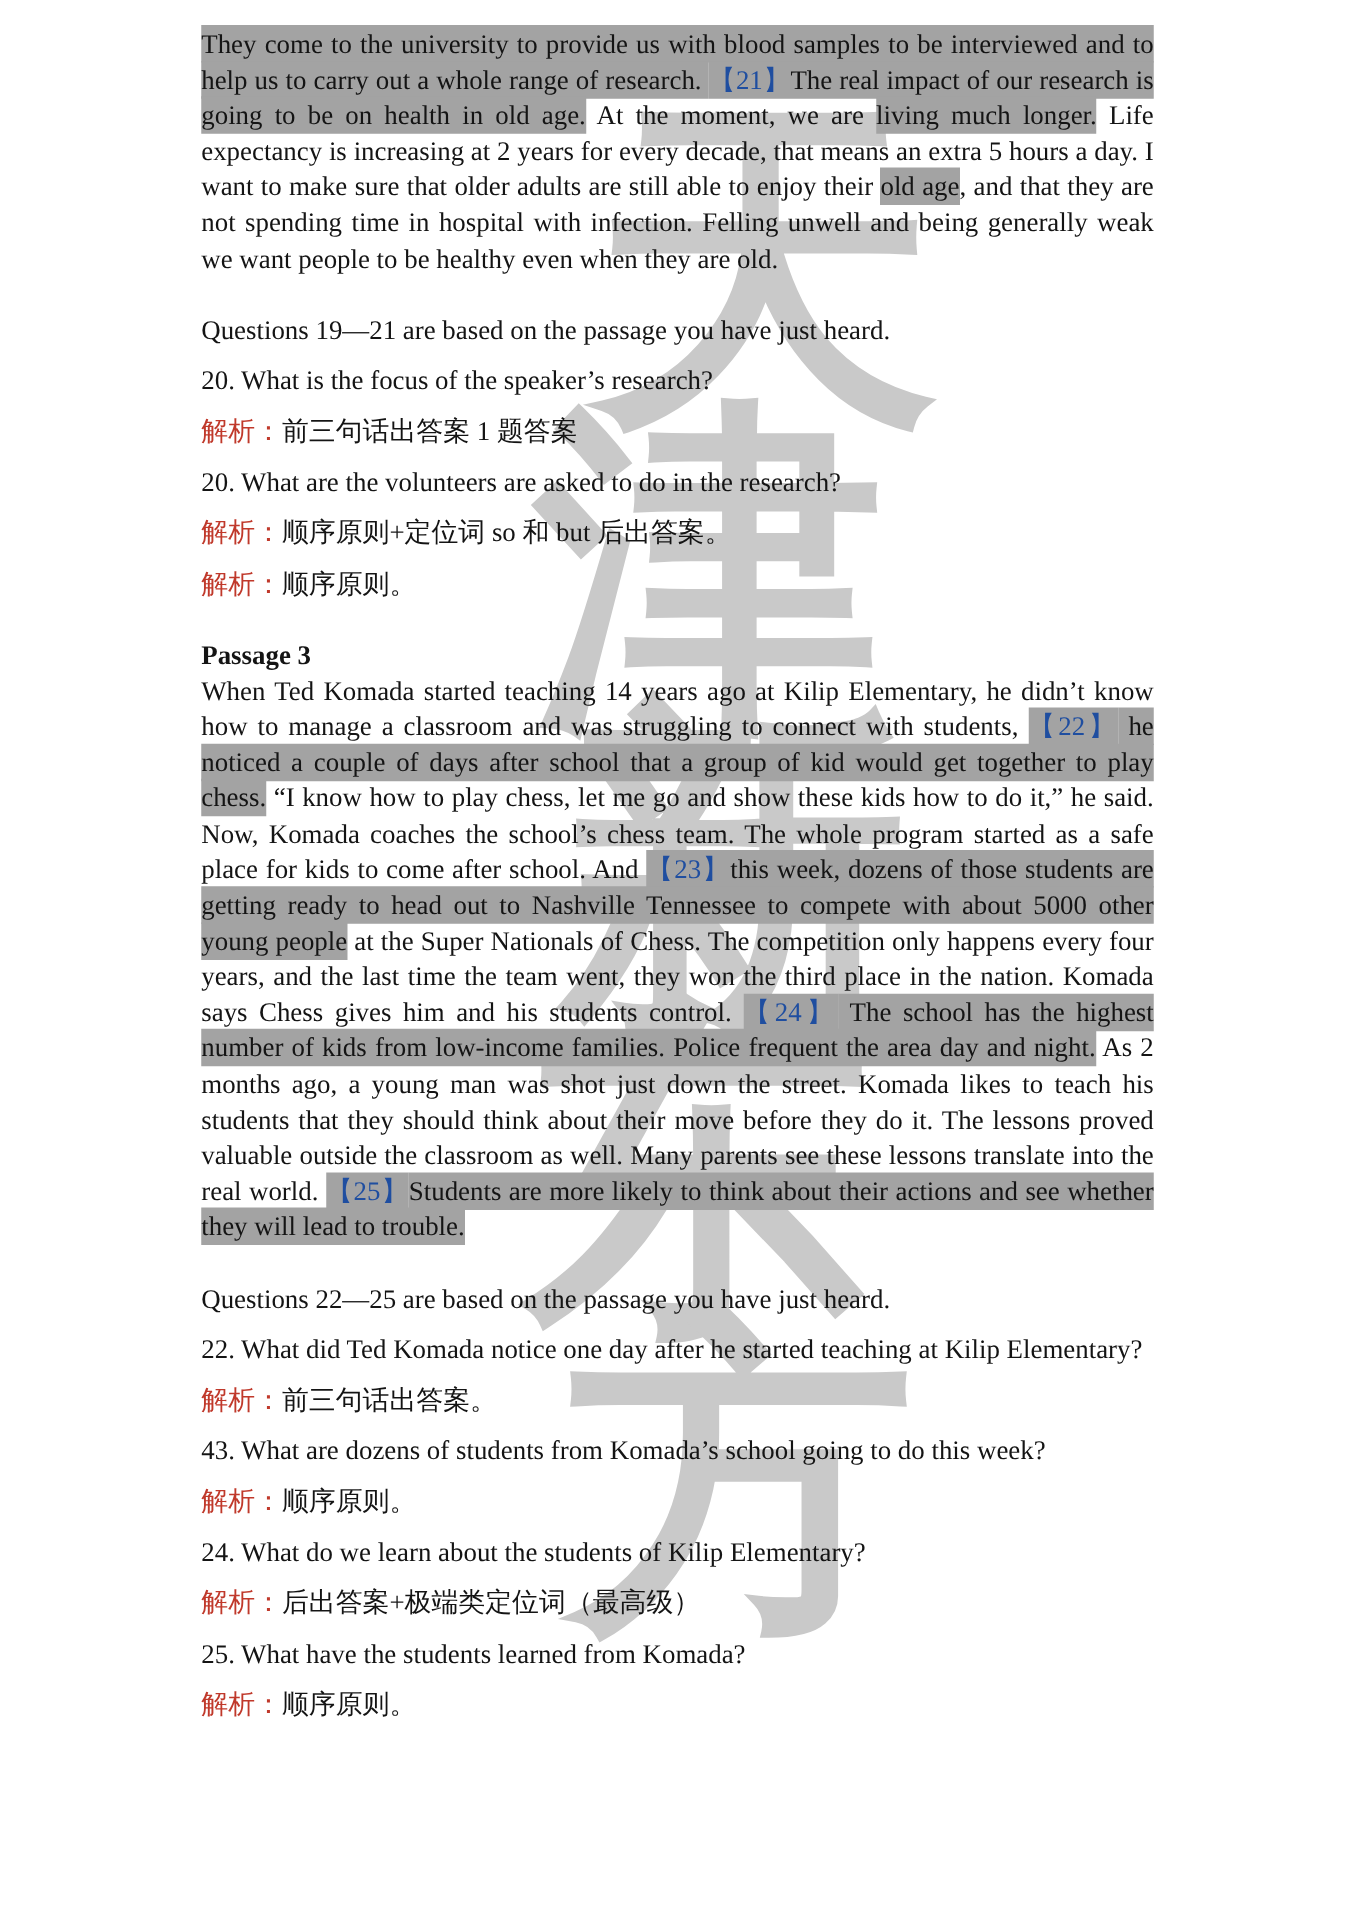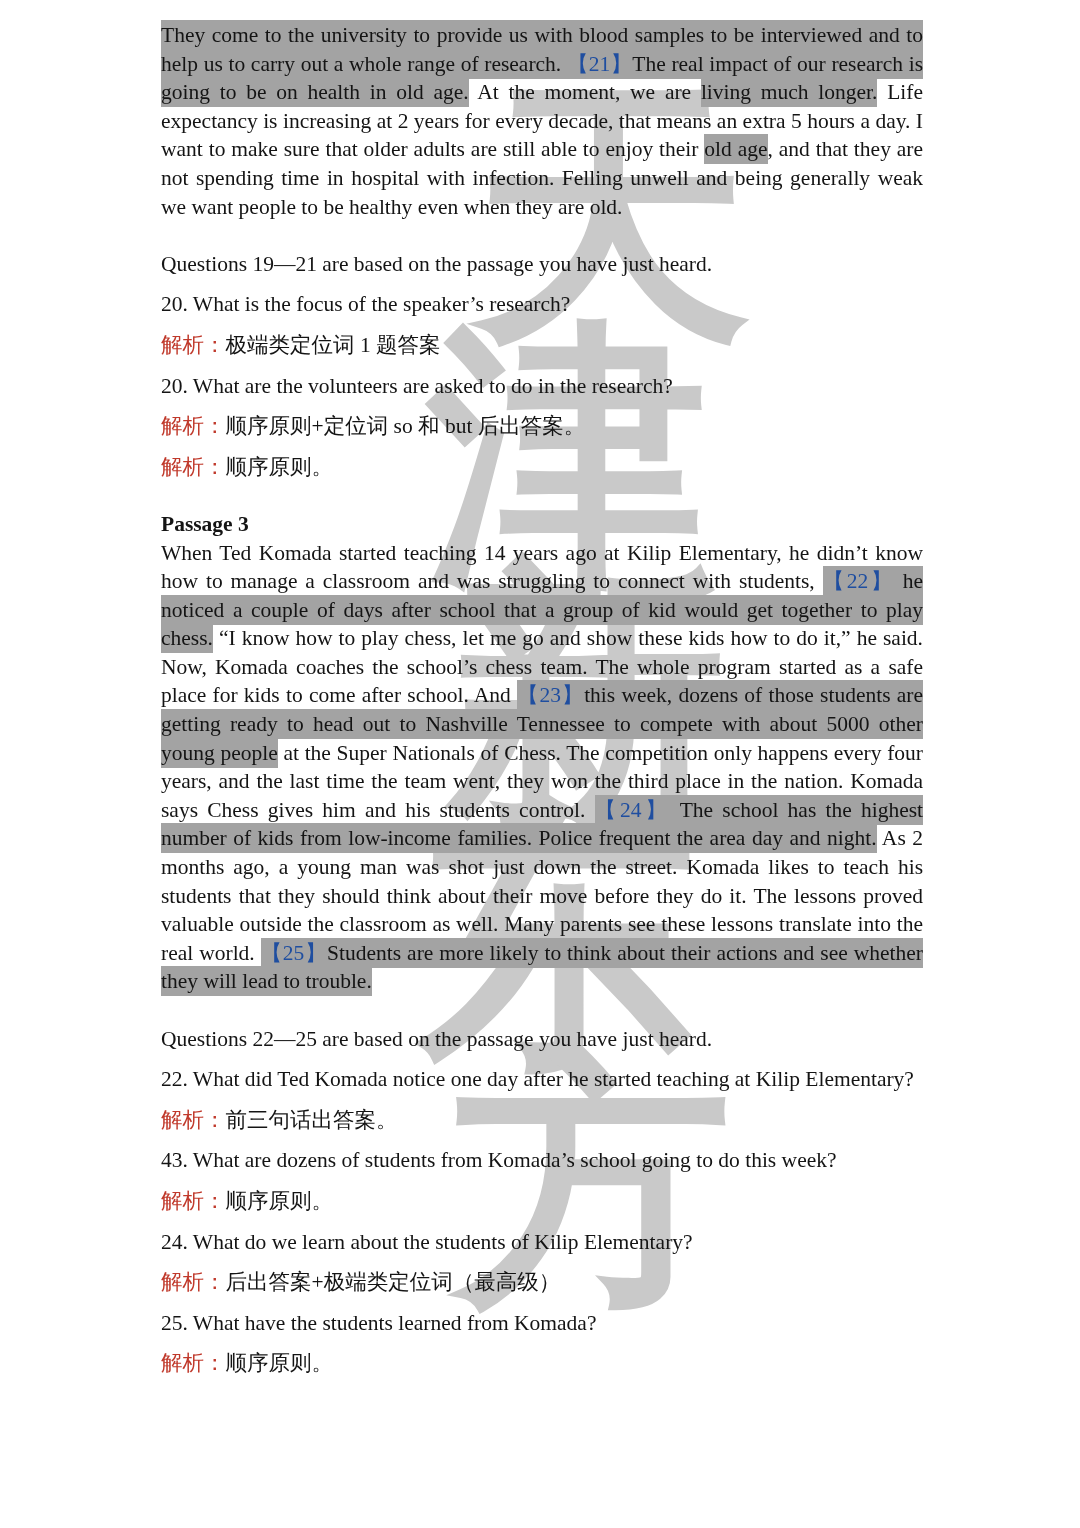--- a/index.html
+++ b/index.html
@@ -64,21 +64,21 @@
   <span>方</span>
 </div>
 
 <div class="content">
 
   <p class="block"><span class="hl">They come to the university to provide us with blood samples to be interviewed and to help us to carry out a whole range of research. </span><span class="hl marker">【21】</span><span class="hl">The real impact of our research is going to be on health in old age.</span><span> At the moment, we are </span><span class="hl">living much longer.</span><span> Life expectancy is increasing at 2 years for every decade, that means an extra 5 hours a day. I want to make sure that older adults are still able to enjoy their </span><span class="hl">old age</span><span>, and that they are not spending time in hospital with infection. Felling unwell and being generally weak we want people to be healthy even when they are old.</span></p>
 
   <section class="block">
     <div class="line">Questions 19—21 are based on the passage you have just heard.</div>
     <div class="line">20. What is the focus of the speaker’s research?</div>
-    <div class="line"><span class="red bold">解析：</span><span>极端类定位词 </span><span class="bold">1</span><span> 题答案</span></div>
+    <div class="line"><span class="red bold">解析：</span><span>前三句话出答案 </span><span class="bold">1</span><span> 题答案</span></div>
     <div class="line">20. What are the volunteers are asked to do in the research?</div>
     <div class="line"><span class="red bold">解析：</span><span>顺序原则+定位词 </span><span class="bold">so</span><span> 和 </span><span class="bold">but</span><span> 后出答案。</span></div>
     <div class="line"><span class="red bold">解析：</span><span>顺序原则。</span></div>
   </section>
 
   <section class="block">
     <div class="title">Passage 3</div>
     <p><span>When Ted Komada started teaching 14 years ago at Kilip Elementary, he didn’t know how to manage a classroom and was struggling to connect with students, </span><span class="hl marker">【22】</span><span class="hl"> he noticed a couple of days after school that a group of kid would get together to play chess.</span><span> “I know how to play chess, let me go and show these kids how to do it,” he said. Now, Komada coaches the school’s chess team. The whole program started as a safe place for kids to come after school. And </span><span class="hl marker">【23】</span><span class="hl">this week, dozens of those students are getting ready to head out to Nashville Tennessee to compete with about 5000 other young people</span><span> at the Super Nationals of Chess. The competition only happens every four years, and the last time the team went, they won the third place in the nation. Komada says Chess gives him and his students control. </span><span class="hl marker">【24】</span><span class="hl"> The school has the highest number of kids from low-income families. Police frequent the area day and night.</span><span> As 2 months ago, a young man was shot just down the street. Komada likes to teach his students that they should think about their move before they do it. The lessons proved valuable outside the classroom as well. Many parents see these lessons translate into the real world. </span><span class="hl marker">【25】</span><span class="hl">Students are more likely to think about their actions and see whether they will lead to trouble.</span></p>
   </section>
 

